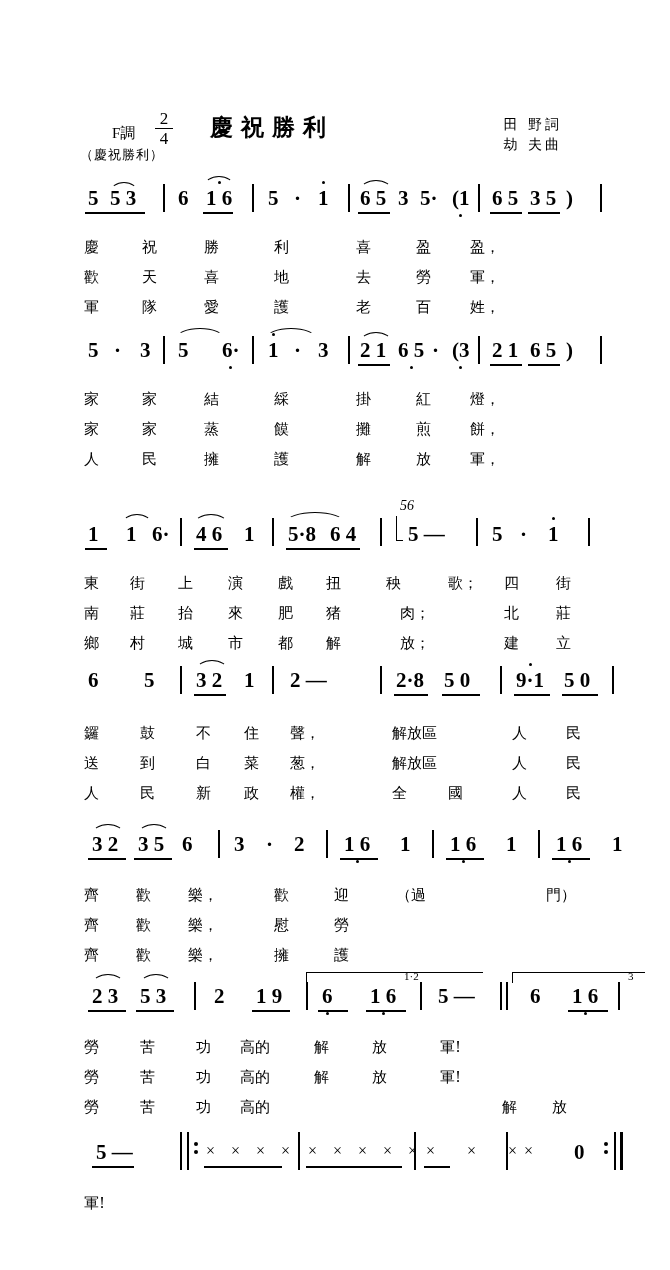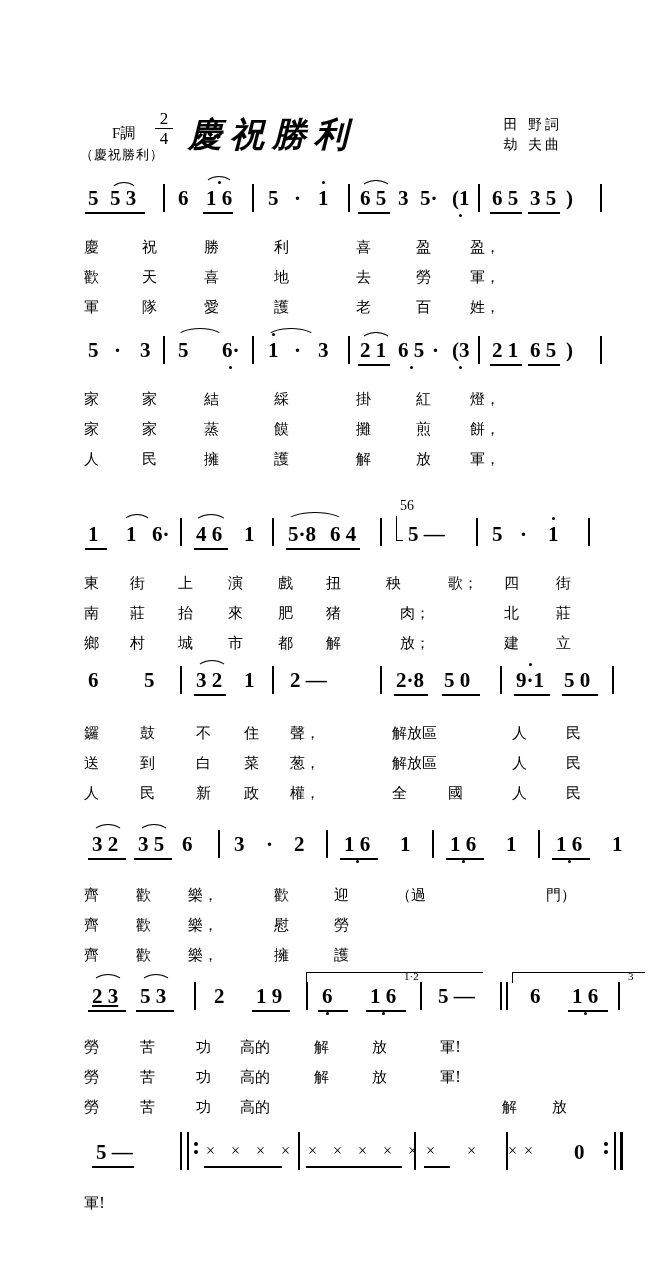--- a/index.html
+++ b/index.html
@@ -44,25 +44,24 @@
     text-align: center;
   }
   .meter .num { display: block; }
   .meter .bar { display: block; width: 18px; height: 1px; background: #000; margin: 1px 0; }
   .meter .den { display: block; }
   .title {
     position: absolute;
     left: 0; top: 60px;
     width: 544px;
     text-align: center;
-    font-size: 34px;
+    font-size: 23px;
     letter-spacing: 8px;
     font-weight: bold;
     font-family: "DejaVu Serif", serif;
-    font-style: italic;
   }
   .credits {
     position: absolute;
     right: 108px; top: 62px;
     font-size: 14px;
     line-height: 20px;
     text-align: left;
     font-family: "DejaVu Serif", serif;
     letter-spacing: 3px;
   }
@@ -369,21 +368,21 @@
 
       <span class="barline" style="left:272px; top:20px; height:28px;"></span>
 
       <span class="slur" style="left:286px; top:14px; width:56px;"></span>
       <span class="note" style="left:288px; top:26px;">5·8</span>
       <span class="note" style="left:330px; top:26px;">6 4</span>
       <span class="underline1" style="left:286px; top:50px; width:74px;"></span>
 
       <span class="barline" style="left:380px; top:20px; height:28px;"></span>
 
-      <span class="fig-num" style="left:400px; top:0px; font-size:14px;">56</span>
+      <span class="fig-num" style="left:400px; top:0px; font-size:14px;font-style:italic;">56</span>
       <span class="bracket-l" style="left:396px; top:18px; height:24px;"></span>
       <span class="note" style="left:408px; top:26px;">5 —</span>
 
       <span class="barline" style="left:476px; top:20px; height:28px;"></span>
 
       <span class="note" style="left:492px; top:26px;">5</span>
       <span class="note" style="left:520px; top:26px;">·</span>
       <span class="note dot-above" style="left:548px; top:26px;">1</span>
 
       <span class="barline" style="left:588px; top:20px; height:28px;"></span>
@@ -547,21 +546,21 @@
       <span class="lyric" style="left:136px;">歡</span>
       <span class="lyric" style="left:188px;">樂，</span>
       <span class="lyric" style="left:274px;">擁</span>
       <span class="lyric" style="left:334px;">護</span>
     </div>
   </div>
 
   <div class="system" style="top:972px; height:140px;">
     <div class="notes-row">
       <span class="slur" style="left:92px; top:2px; width:30px;"></span>
-      <span class="note" style="left:92px; top:14px;text-decoration:underline;">2 3</span>
+      <span class="note" style="left:92px; top:14px;">2 3</span>
       <span class="underline1" style="left:88px; top:38px; width:38px;"></span>
       <span class="slur" style="left:140px; top:2px; width:30px;"></span>
       <span class="note" style="left:140px; top:14px;">5 3</span>
       <span class="underline1" style="left:136px; top:38px; width:38px;"></span>
 
       <span class="barline" style="left:194px; top:10px; height:28px;"></span>
 
       <span class="note" style="left:214px; top:14px;">2</span>
       <span class="note" style="left:256px; top:14px;">1 9</span>
       <span class="underline1" style="left:252px; top:38px; width:38px;"></span>

